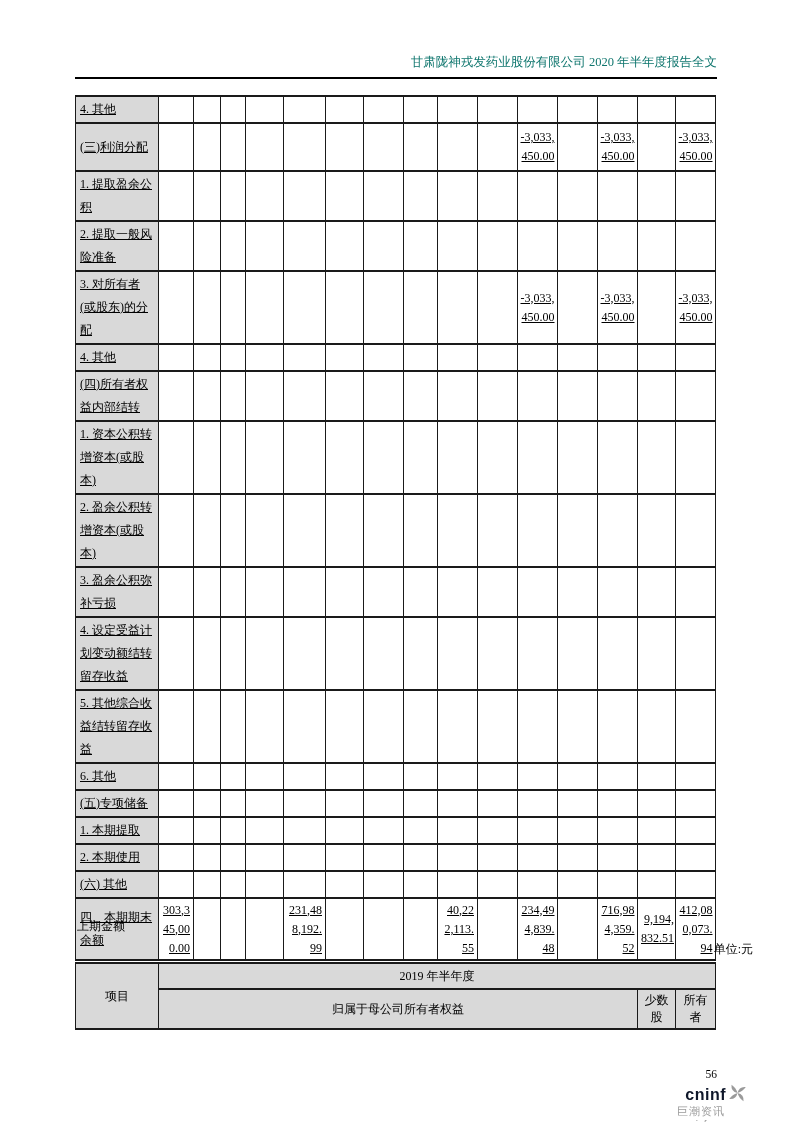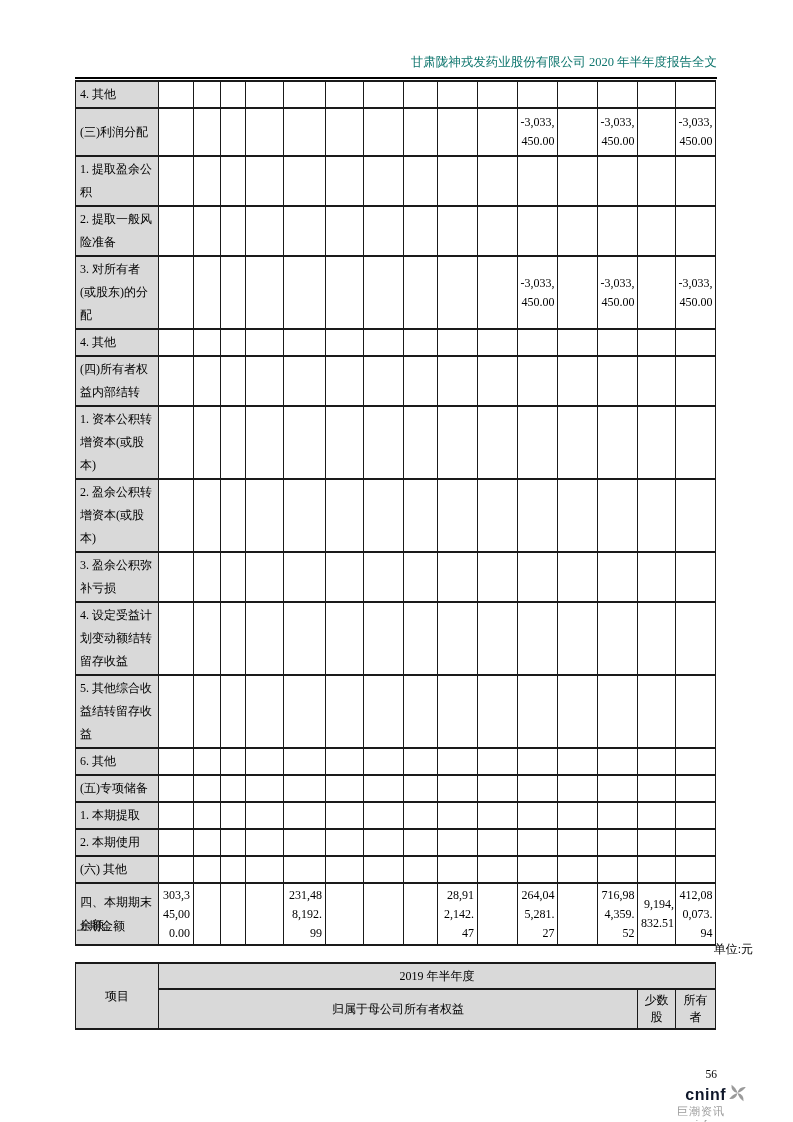--- a/index.html
+++ b/index.html
@@ -20,24 +20,25 @@
     color: #0f766e;
     white-space: nowrap;
   }
   .header-rule {
     position: absolute;
     top: 77px; left: 75px; width: 642px; height: 2px;
     background: #000;
   }
   table.equity {
     position: absolute;
-    top: 80px; left: 75px;
+    top: 95px; left: 75px;
     border-collapse: collapse;
     table-layout: fixed;
     width: 640px;
+    text-decoration: underline;
   }
   table.equity td {
     border: solid #1a1a1a;
     border-width: 2px 1px;
     overflow: hidden;
     margin: 0;
   }
   td.label-cell {
     background: #d9d9d9;
     font-size: 12px;
@@ -461,23 +462,23 @@
         <tr style="height: 62px;">
           <td class="label-cell">四、本期期末余额</td>
           <td class="num-cell">303,345,000.00</td>
           <td class="num-cell"></td>
           <td class="num-cell"></td>
           <td class="num-cell"></td>
           <td class="num-cell">231,488,192.99</td>
           <td class="num-cell"></td>
           <td class="num-cell"></td>
           <td class="num-cell"></td>
-          <td class="num-cell">28,912,142.47</td>
-          <td class="num-cell"></td>
-          <td class="num-cell">264,045,281.27</td>
+          <td class="num-cell">40,222,113.55</td>
+          <td class="num-cell"></td>
+          <td class="num-cell">234,494,839.48</td>
           <td class="num-cell"></td>
           <td class="num-cell">716,984,359.52</td>
           <td class="num-cell">9,194,832.51</td>
           <td class="num-cell">412,080,073.94</td>
         </tr>
       </tbody>
   </table>
 
   <div class="prior-note">上期金额</div>
   <div class="unit-label">单位:元</div>

